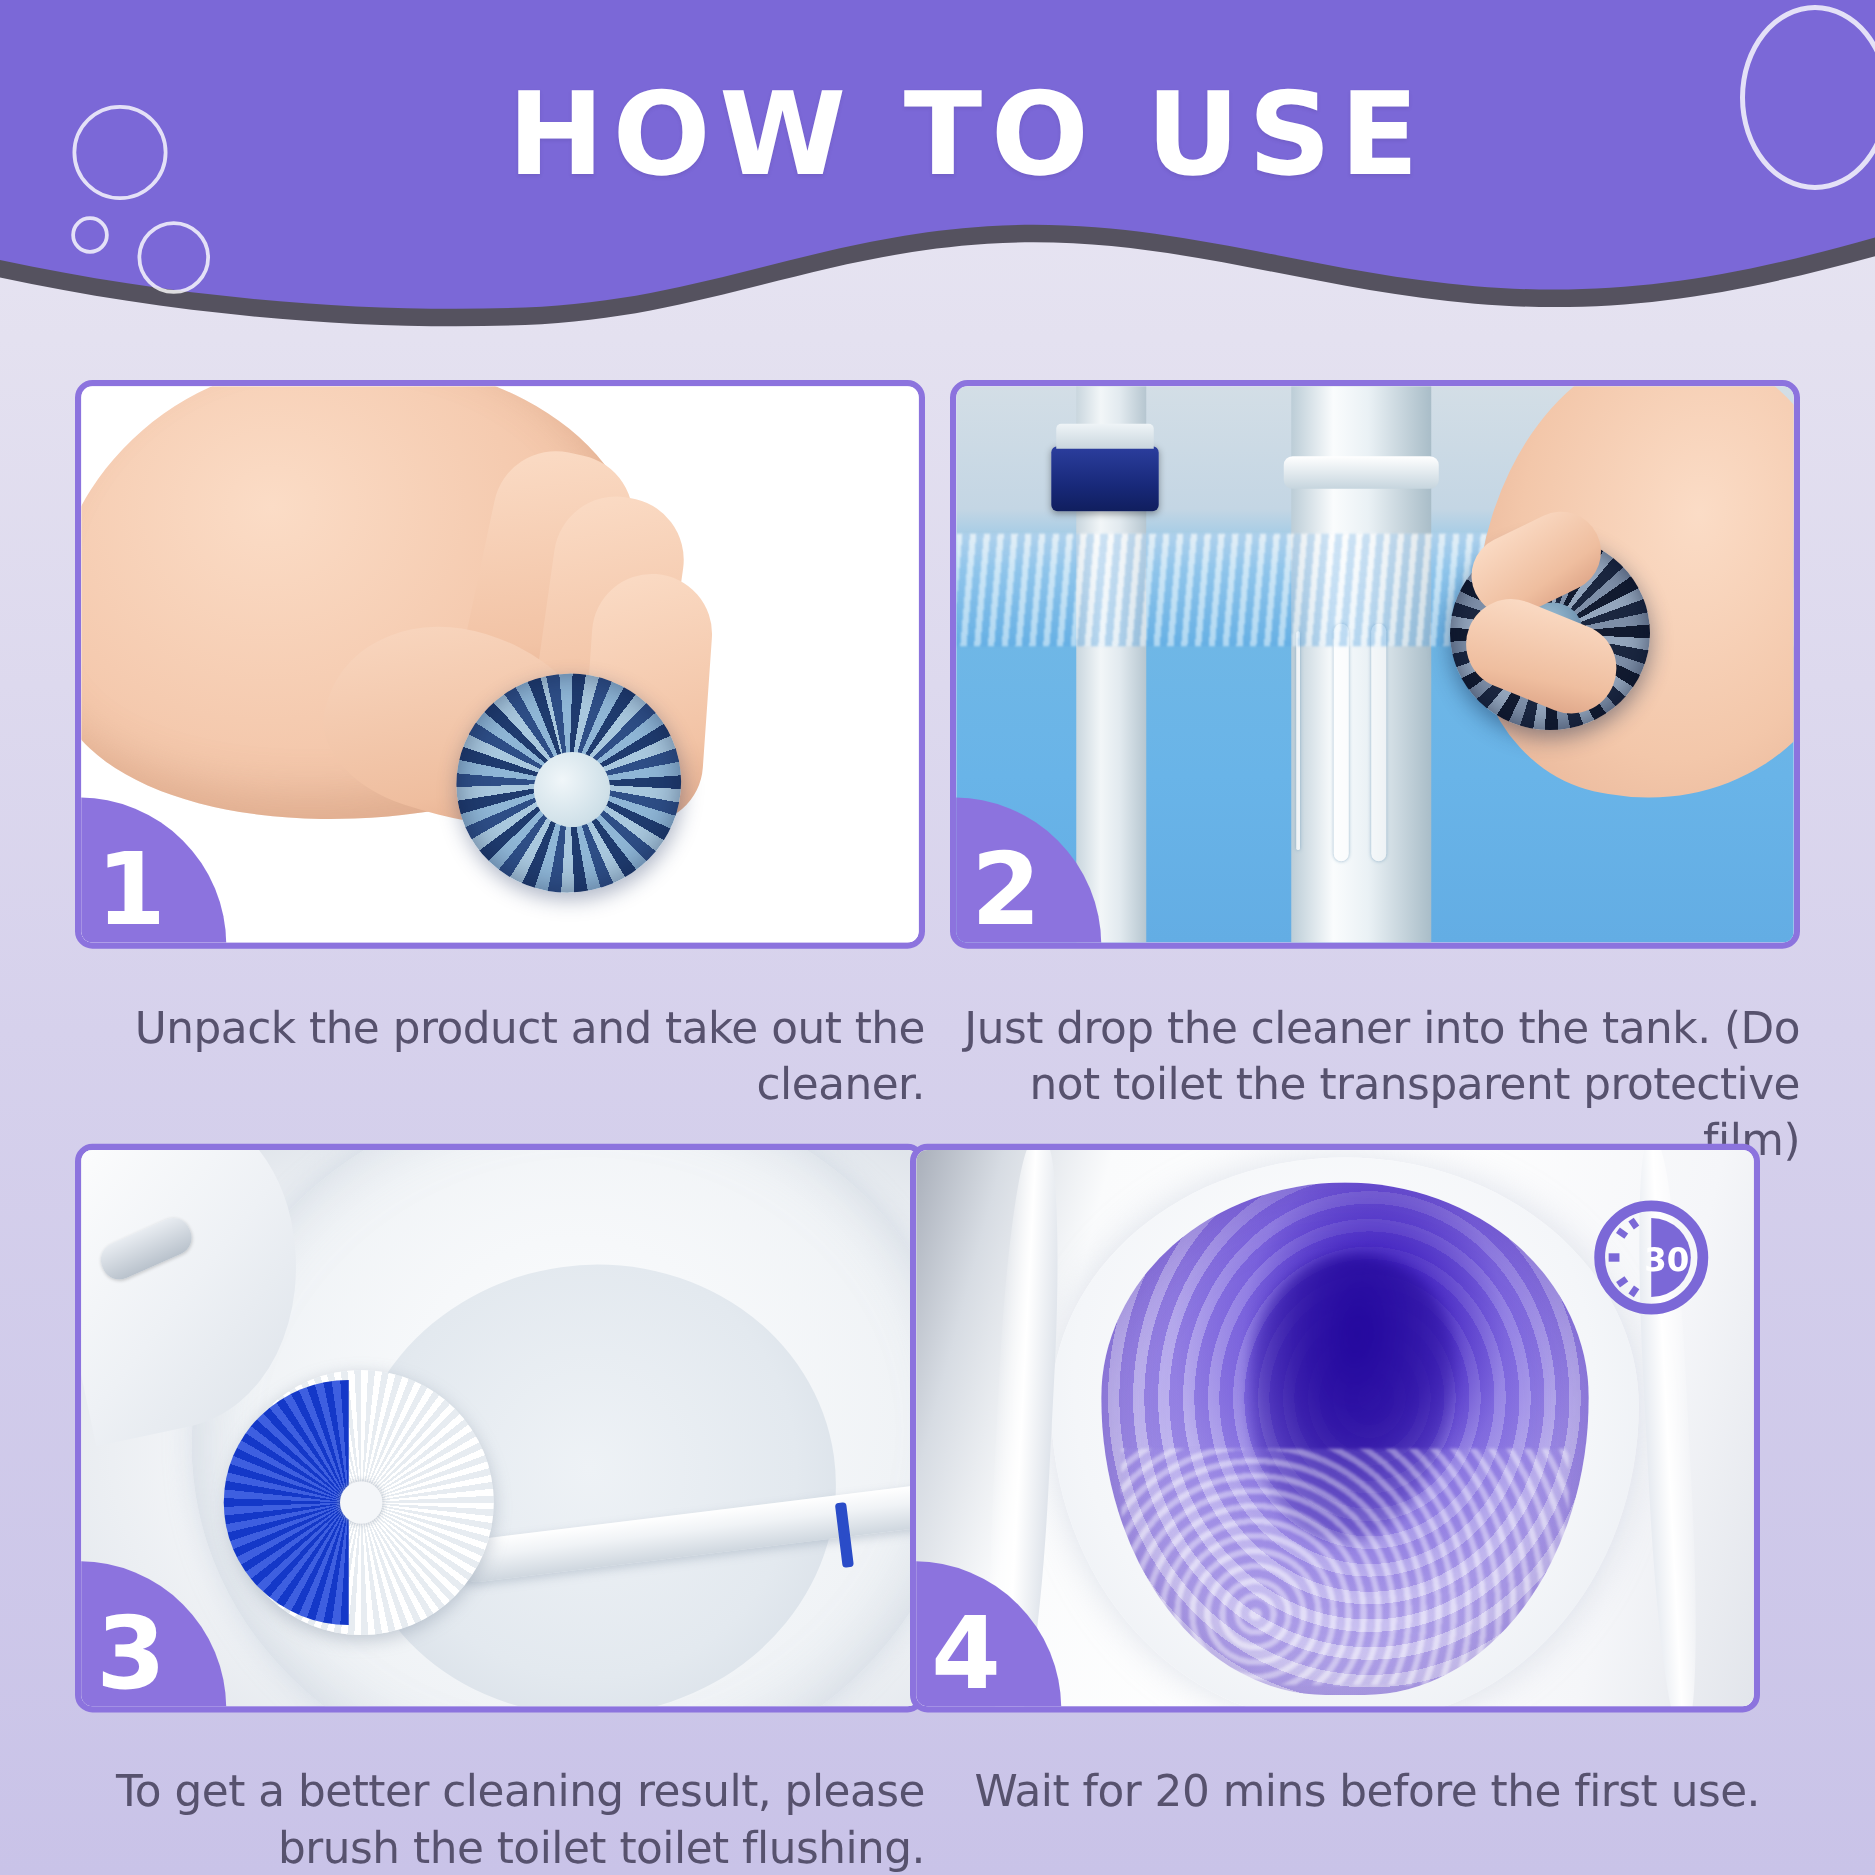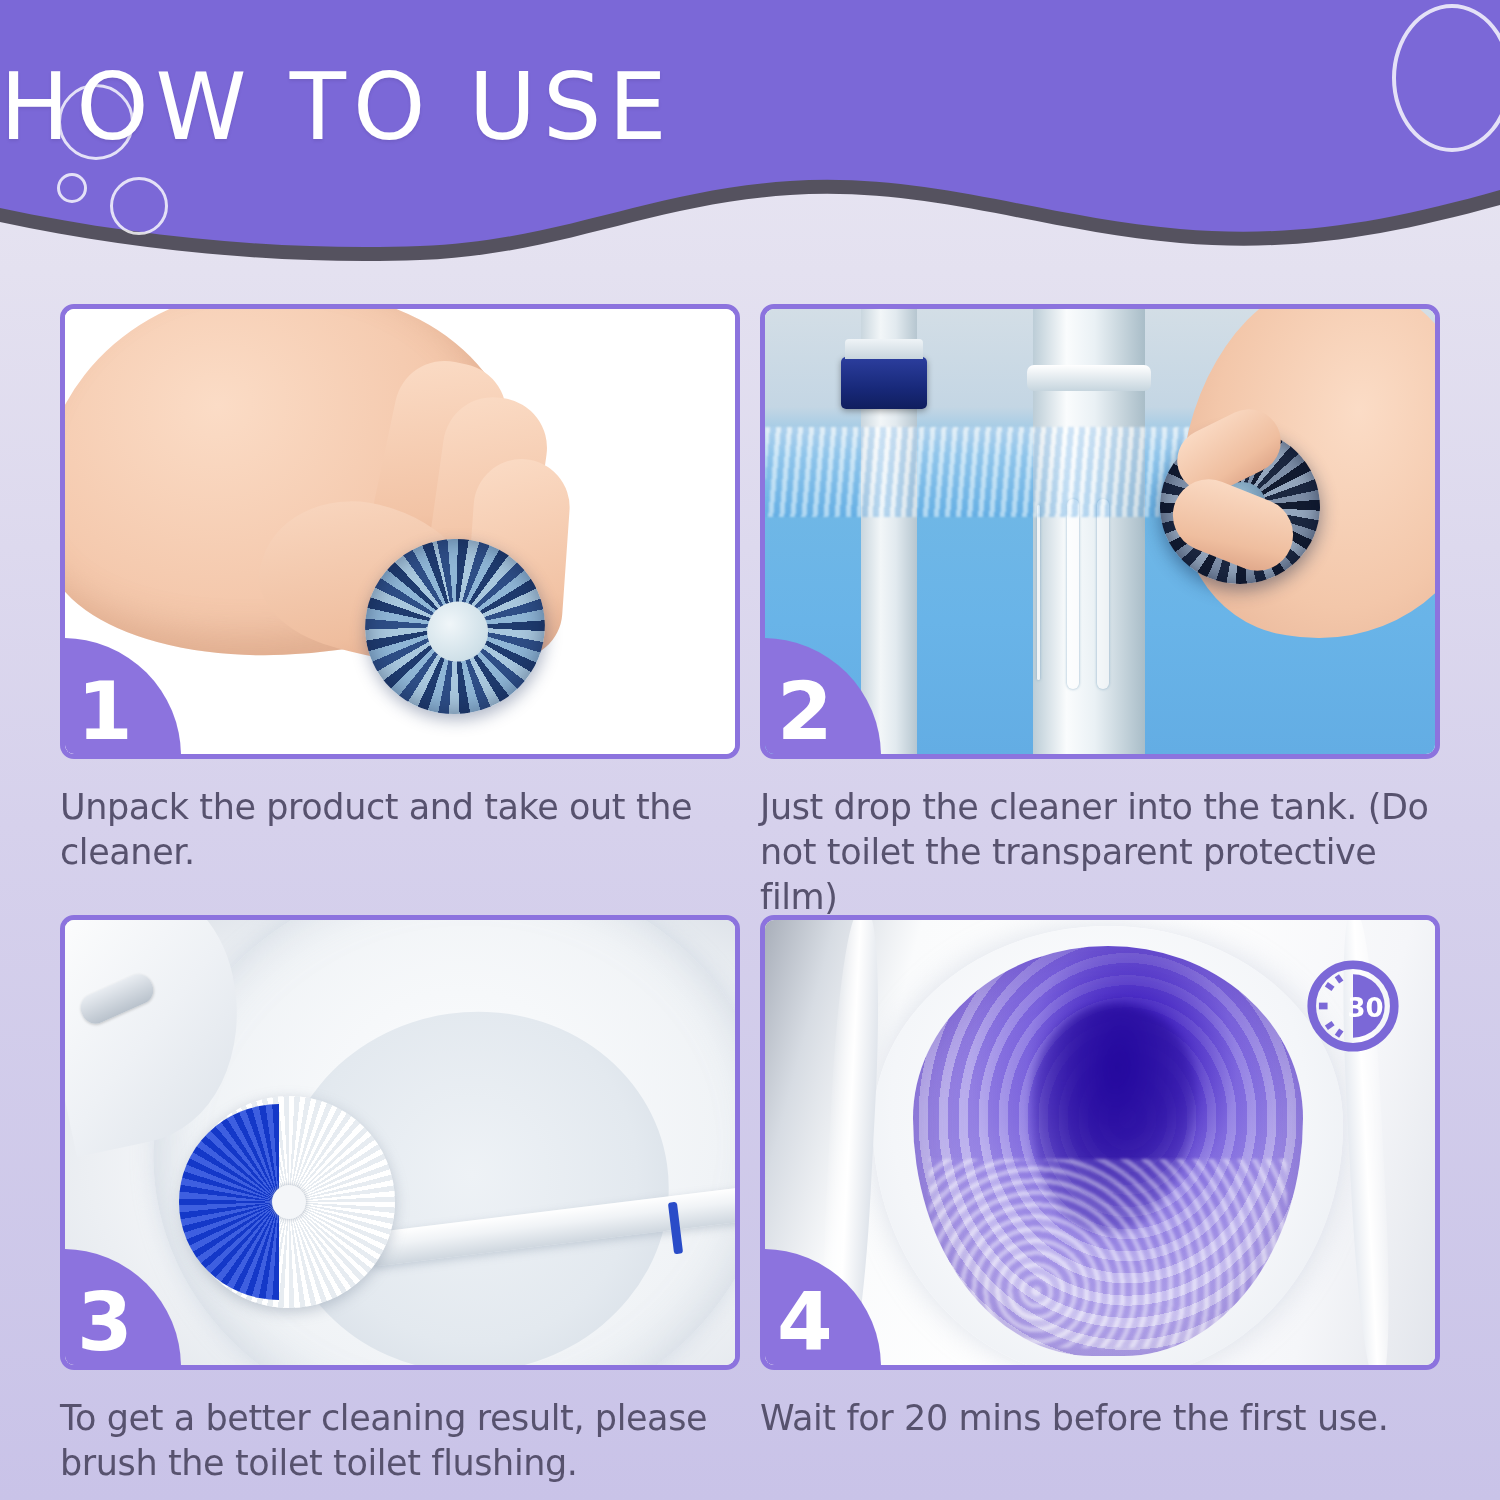--- a/index.html
+++ b/index.html
@@ -22,29 +22,30 @@
     width:1500px; height:300px;
     overflow:hidden;
     z-index:2;
   }
   .header-svg { position:absolute; left:0; top:0; display:block; }
 
   .header-title {
     position:absolute;
     left:0; top:62px;
     width:1500px;
-    text-align:left;
+    text-align:center;
     color:#FFFFFF;
     font-family:"DejaVu Sans", sans-serif;
-    font-weight:normal;
+    font-weight:bold;
     font-size:92px;
     letter-spacing:7px;
     line-height:1;
     z-index:4;
     text-shadow:0 2px 3px rgba(70,55,130,.18);
+    padding-left:48px;
   }
 
   
   .bubble {
     position:absolute;
     border-radius:50%;
     border:3px solid rgba(255,255,255,.80);
     z-index:3;
   }
   .bub-a { left:58px;  top:84px;  width:76px;  height:76px; }
@@ -60,21 +61,21 @@
     z-index:1;
   }
 
   .step {
     position:absolute;
     width:700px;
   }
   .step-1 { left:60px;  top:4px; }
   .step-2 { left:760px; top:4px; }
   .step-3 { left:60px;  top:615px; }
-  .step-4 { left:760px; top:615px; }
+  .step-4 { left:728px; top:615px; }
 
   .photo-frame {
     position:relative;
     width:680px; height:455px;
     border:5px solid #8C73DE;
     border-radius:14px;
     background:#ffffff;
     overflow:hidden;
   }
   .photo {
@@ -97,22 +98,22 @@
     left:14px; bottom:4px;
     color:#FFFFFF;
     font-family:"DejaVu Sans", sans-serif;
     font-weight:bold;
     font-size:80px;
     line-height:1;
   }
 
   .caption {
     width:680px;
-    margin-top:26px;
-    text-align:left;
+    margin-top:42px;
+    text-align:right;
     color:#57526E;
     font-family:"DejaVu Sans", sans-serif;
     font-size:35px;
     line-height:1.28;
     letter-spacing:-0.4px;
   }
 
   
   .timer-badge {
     position:absolute;

